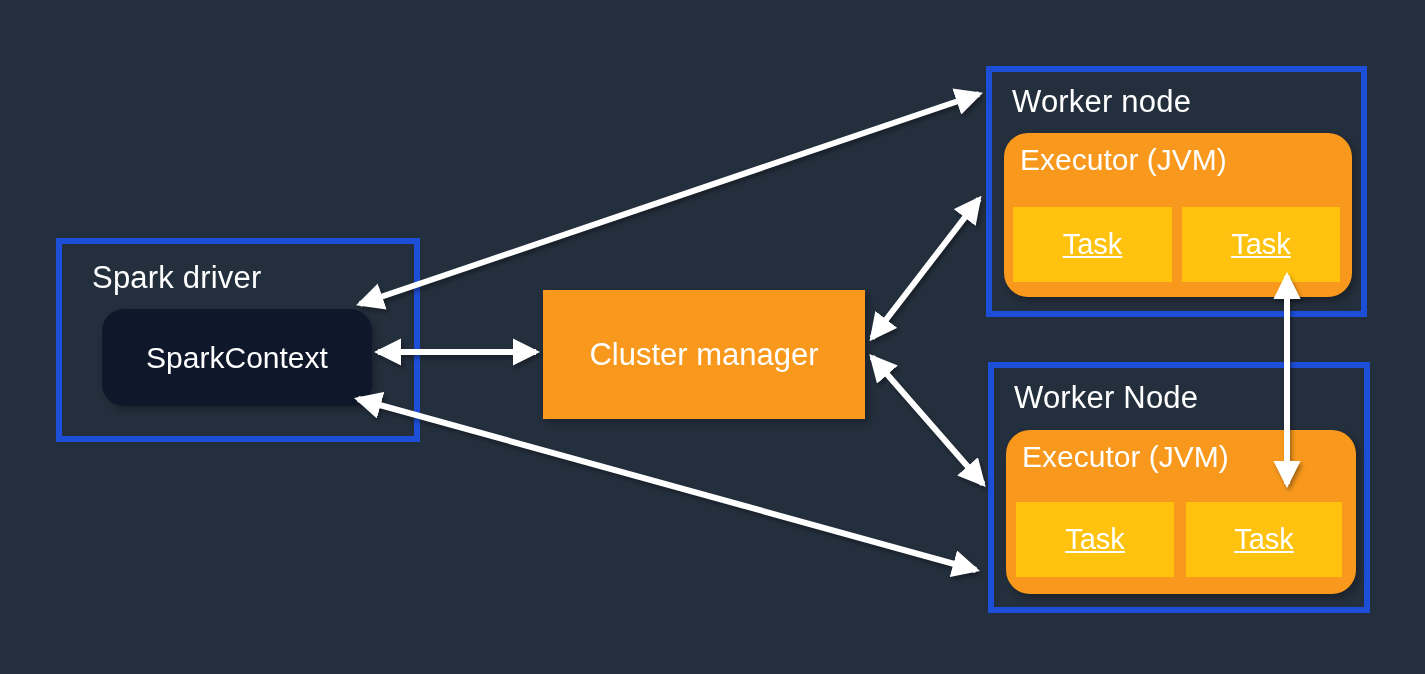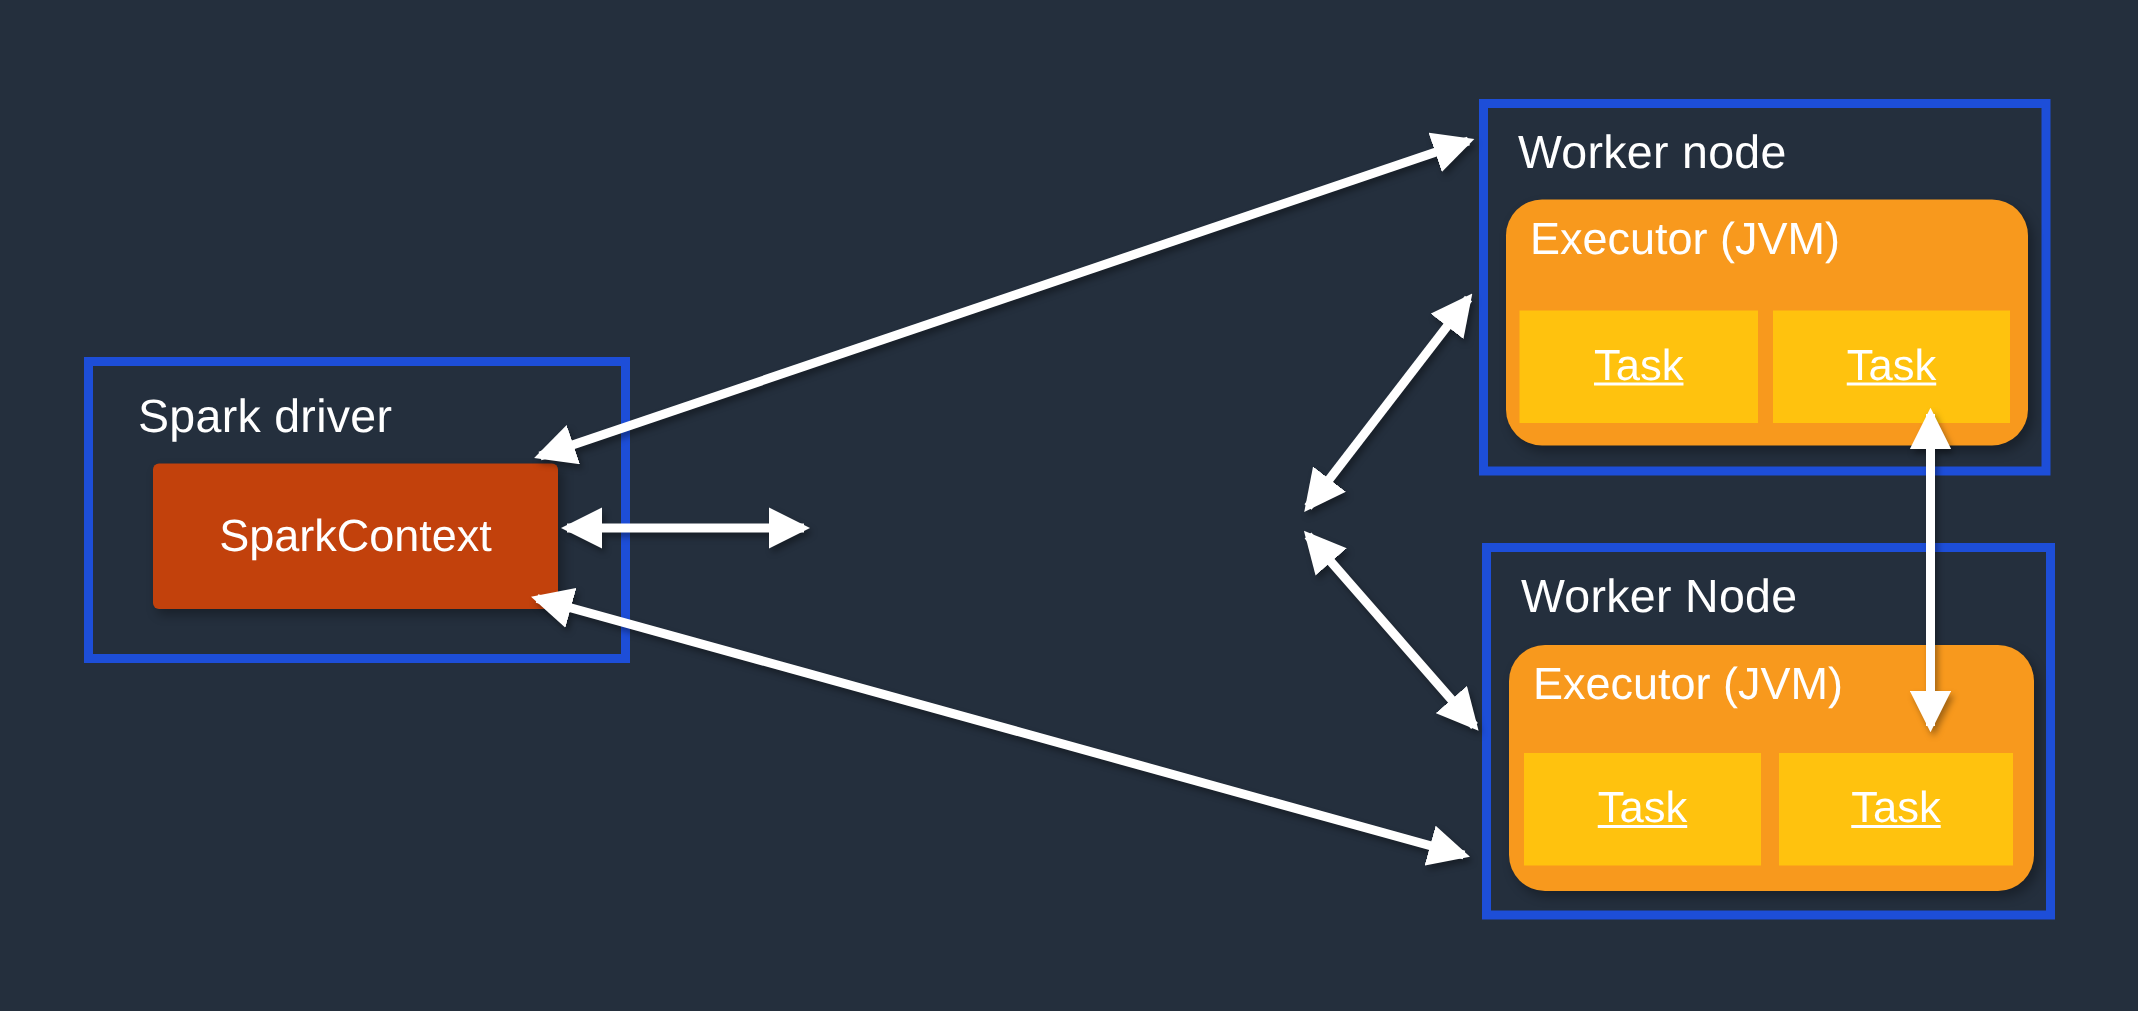--- a/index.html
+++ b/index.html
@@ -22,22 +22,22 @@
     position: absolute;
     color: #FFFFFF;
     font-size: 31px;
     letter-spacing: 0.2px;
     white-space: nowrap;
   }
 
   
   .orange-pill {
     position: absolute;
-    background: #c2410c;
-    border-radius: 4px;
+    background: #0f172a;
+    border-radius: 22px;
     display: flex;
     align-items: center;
     justify-content: center;
     box-shadow: 3px 4px 7px rgba(0,0,0,0.30);
   }
   .orange-rect {
     position: absolute;
     background: #F8991D;
     display: flex;
     align-items: center;
@@ -86,20 +86,23 @@
 
 <div class="canvas">
 
   <div class="group-box" style="left:56px; top:238px; width:364px; height:204px;">
     <div class="group-label" style="left:30px; top:16px;">Spark driver</div>
     <div class="orange-pill" style="left:40px; top:65px; width:270px; height:97px;">
       <span class="box-text">SparkContext</span>
     </div>
   </div>
 
+  <div class="orange-rect" style="left:543px; top:290px; width:322px; height:129px;">
+    <span class="box-text" style="font-size:31px;">Cluster manager</span>
+  </div>
 
   <div class="group-box" style="left:986px; top:66px; width:381px; height:251px;">
     <div class="group-label" style="left:20px; top:12px;">Worker node</div>
     <div class="executor" style="left:12px; top:61px; width:348px; height:164px;">
       <div class="executor-label">Executor (JVM)</div>
       <div class="task" style="left:9px; top:74px; width:159px; height:75px;">Task</div>
       <div class="task" style="left:178px; top:74px; width:158px; height:75px;">Task</div>
     </div>
   </div>
 

